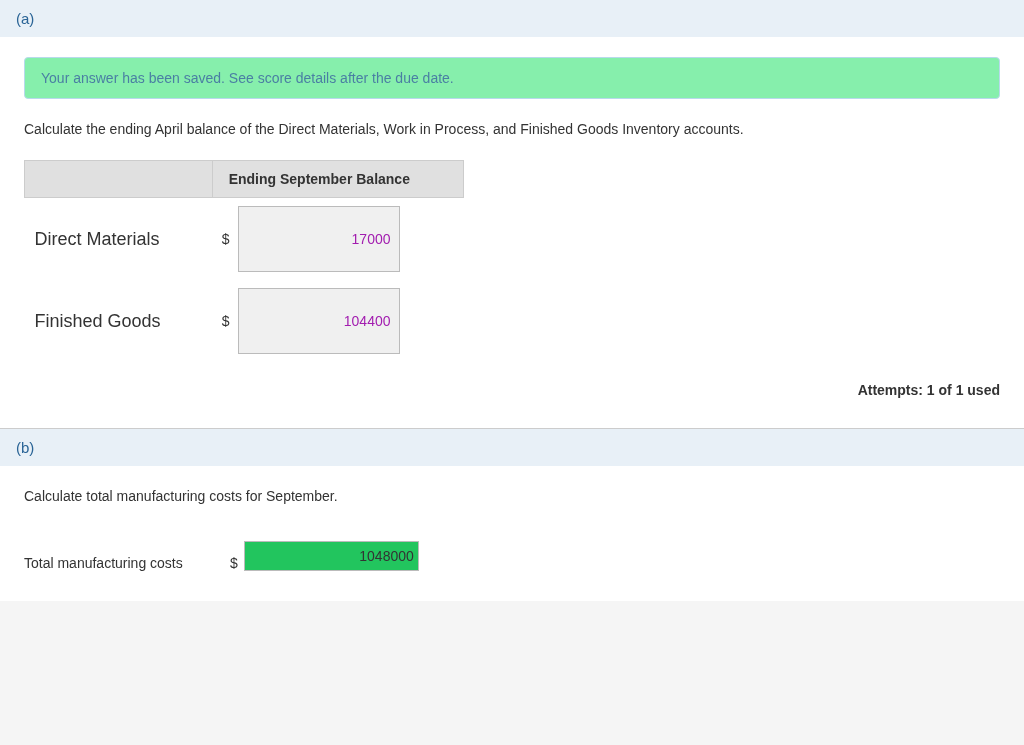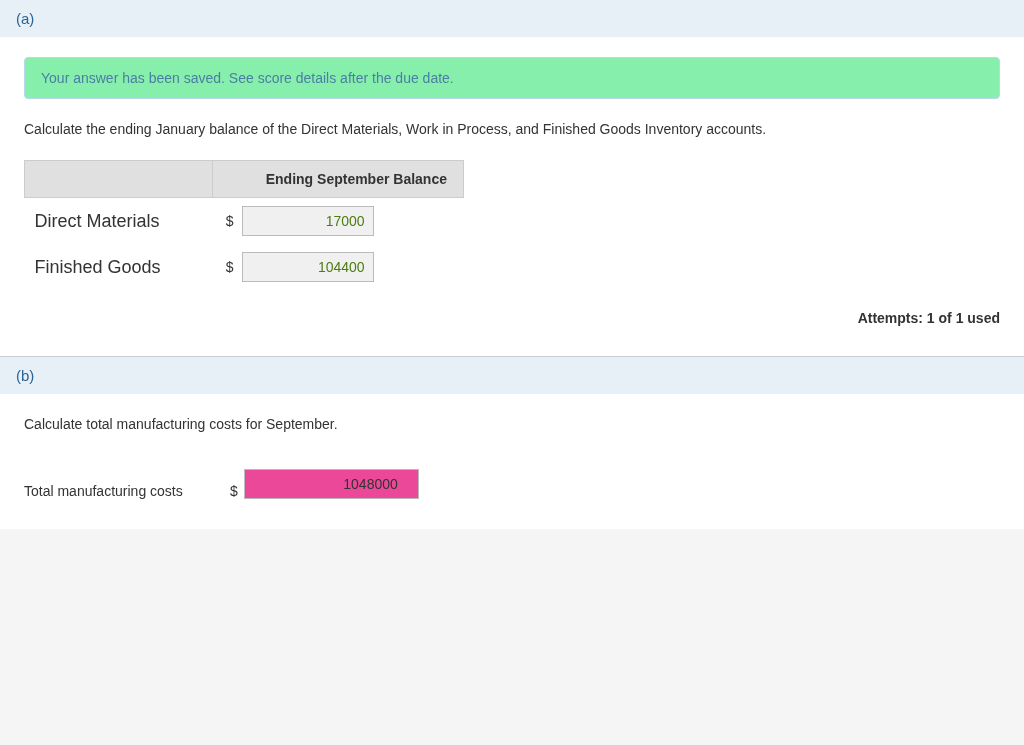--- a/index.html
+++ b/index.html
@@ -45,21 +45,21 @@
     }
 
     table.data-table {
       border-collapse: collapse;
       min-width: 440px;
     }
 
     table.data-table thead tr th {
       background: #e0e0e0;
       font-weight: bold;
-      text-align: right;
+      text-align: left;
       padding: 10px 16px;
       font-size: 14px;
       border: 1px solid #ccc;
     }
 
     table.data-table thead tr th.empty-header {
       background: #e0e0e0;
       border: 1px solid #ccc;
       min-width: 160px;
     }
@@ -85,25 +85,25 @@
       vertical-align: middle;
     }
 
     table.data-table tbody tr td.input-cell {
       padding: 8px 4px;
     }
 
     .value-input {
       border: 1px solid #bbb;
       background: #f0f0f0;
-      padding: 6px 8px;
-      font-size: 14px;
-      text-align: right;
-      width: 132px;
-      color: #4d7c0f;
+      padding: 24px 8px;
+      font-size: 14px;
+      text-align: right;
+      width: 162px;
+      color: #a21caf;
     }
 
     .attempts-row {
       text-align: right;
       margin-top: 20px;
       font-size: 14px;
       color: #333;
     }
 
     .attempts-row span {
@@ -135,40 +135,40 @@
     }
 
     .calc-currency {
       font-size: 14px;
       color: #333;
       margin: 0 6px;
     }
 
     .calc-input {
       border: 1px solid #bbb;
-      background: #ec4899;
-      padding: 6px 20px;
+      background: #22c55e;
+      padding: 6px 4px;
       font-size: 14px;
       text-align: right;
       width: 175px;
       color: #333;
     }
   </style>
 </head>
 <body>
 
 <div>
   <div class="section-header">
     <span>(a)</span>
   </div>
   <div class="section-content">
     <div class="alert-info">
       <span>Your answer has been saved. See score details after the due date.</span>
     </div>
-    <p class="instruction-text">Calculate the ending January balance of the Direct Materials, Work in Process, and Finished Goods Inventory accounts.</p>
+    <p class="instruction-text">Calculate the ending April balance of the Direct Materials, Work in Process, and Finished Goods Inventory accounts.</p>
 
     <table class="data-table">
       <thead>
         <tr>
           <th class="empty-header"></th>
           <th colspan="2">Ending September Balance</th>
         </tr>
       </thead>
       <tbody>
         <tr>

